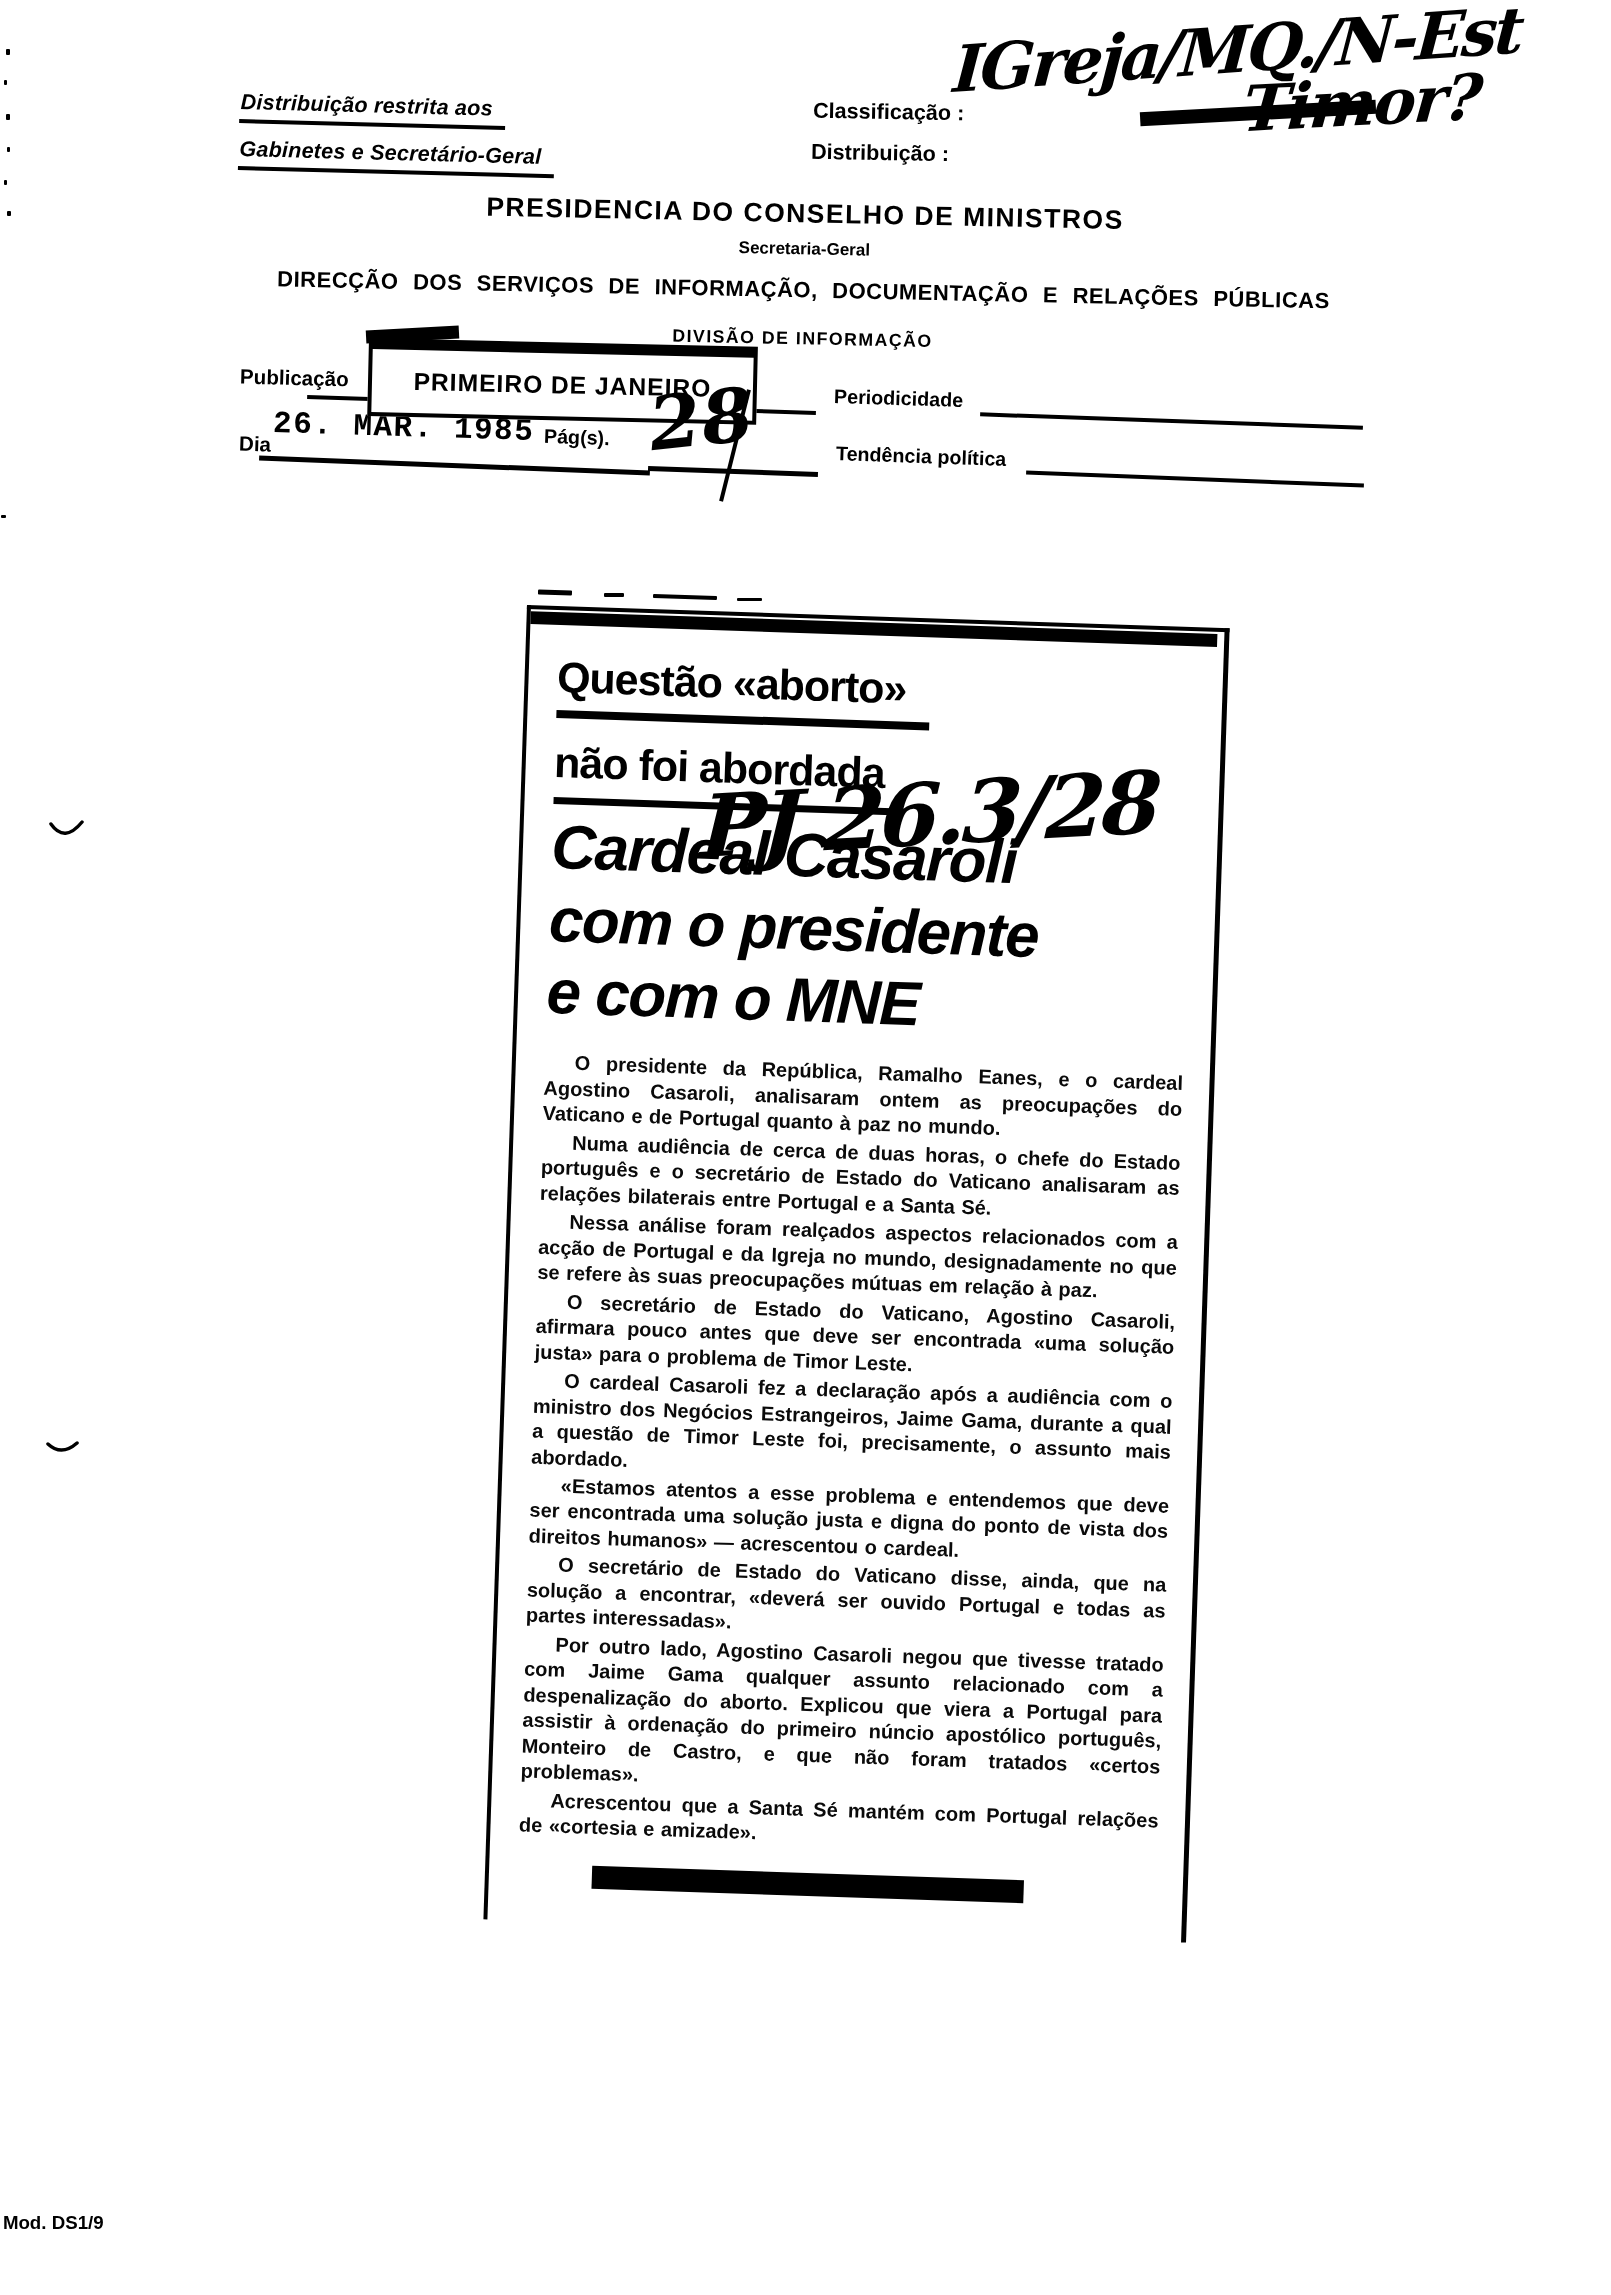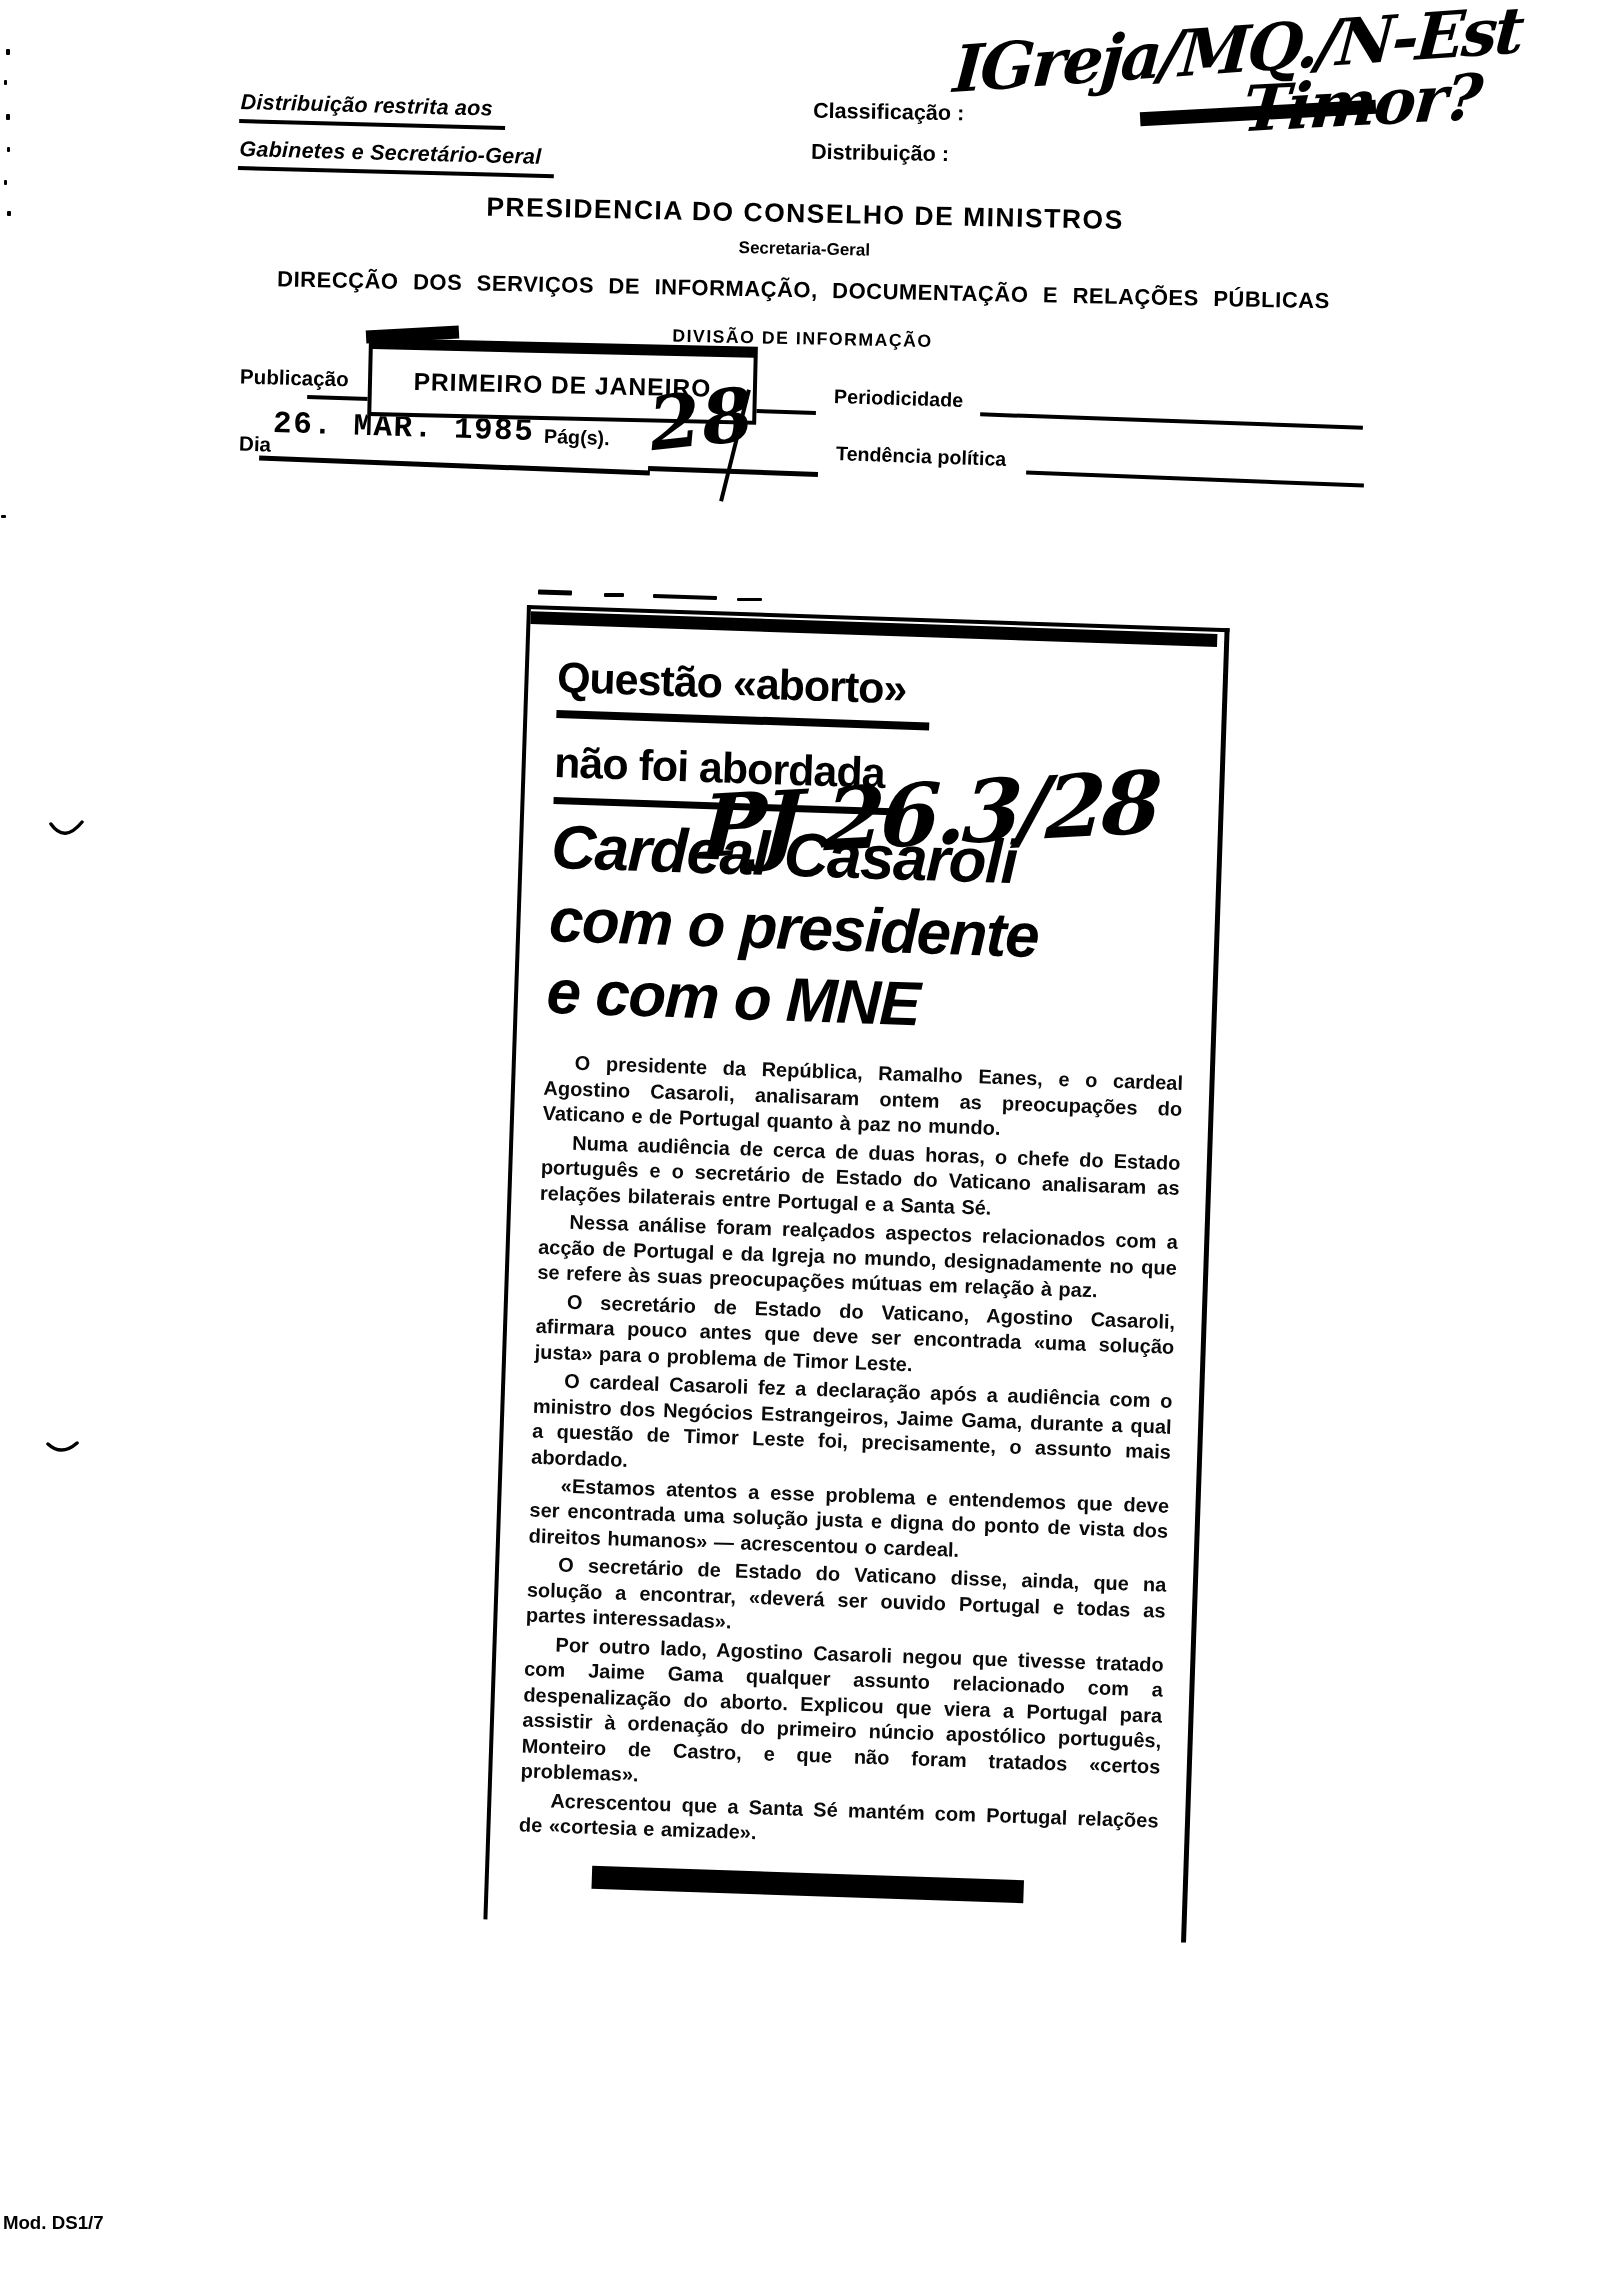--- a/index.html
+++ b/index.html
@@ -179,16 +179,16 @@
         <p>«Estamos atentos a esse problema e entendemos que deve ser encontrada uma solução justa e digna do ponto de vista dos direitos humanos» — acrescentou o cardeal.</p>
         <p>O secretário de Estado do Vaticano disse, ainda, que na solução a encontrar, «deverá ser ouvido Portugal e todas as partes interessadas».</p>
         <p>Por outro lado, Agostino Casaroli negou que tivesse tratado com Jaime Gama qualquer assunto relacionado com a despenalização do aborto. Explicou que viera a Portugal para assistir à ordenação do primeiro núncio apostólico português, Monteiro de Castro, e que não foram tratados «certos problemas».</p>
         <p>Acrescentou que a Santa Sé mantém com Portugal relações de «cortesia e amizade».</p>
       </div>
 
       <div class="endbar"></div>
     </div>
   </div>
 
-  <div class="abs mod">Mod. DS1/7</div>
+  <div class="abs mod">Mod. DS1/9</div>
 
 </div>
 
 
 </body></html>

